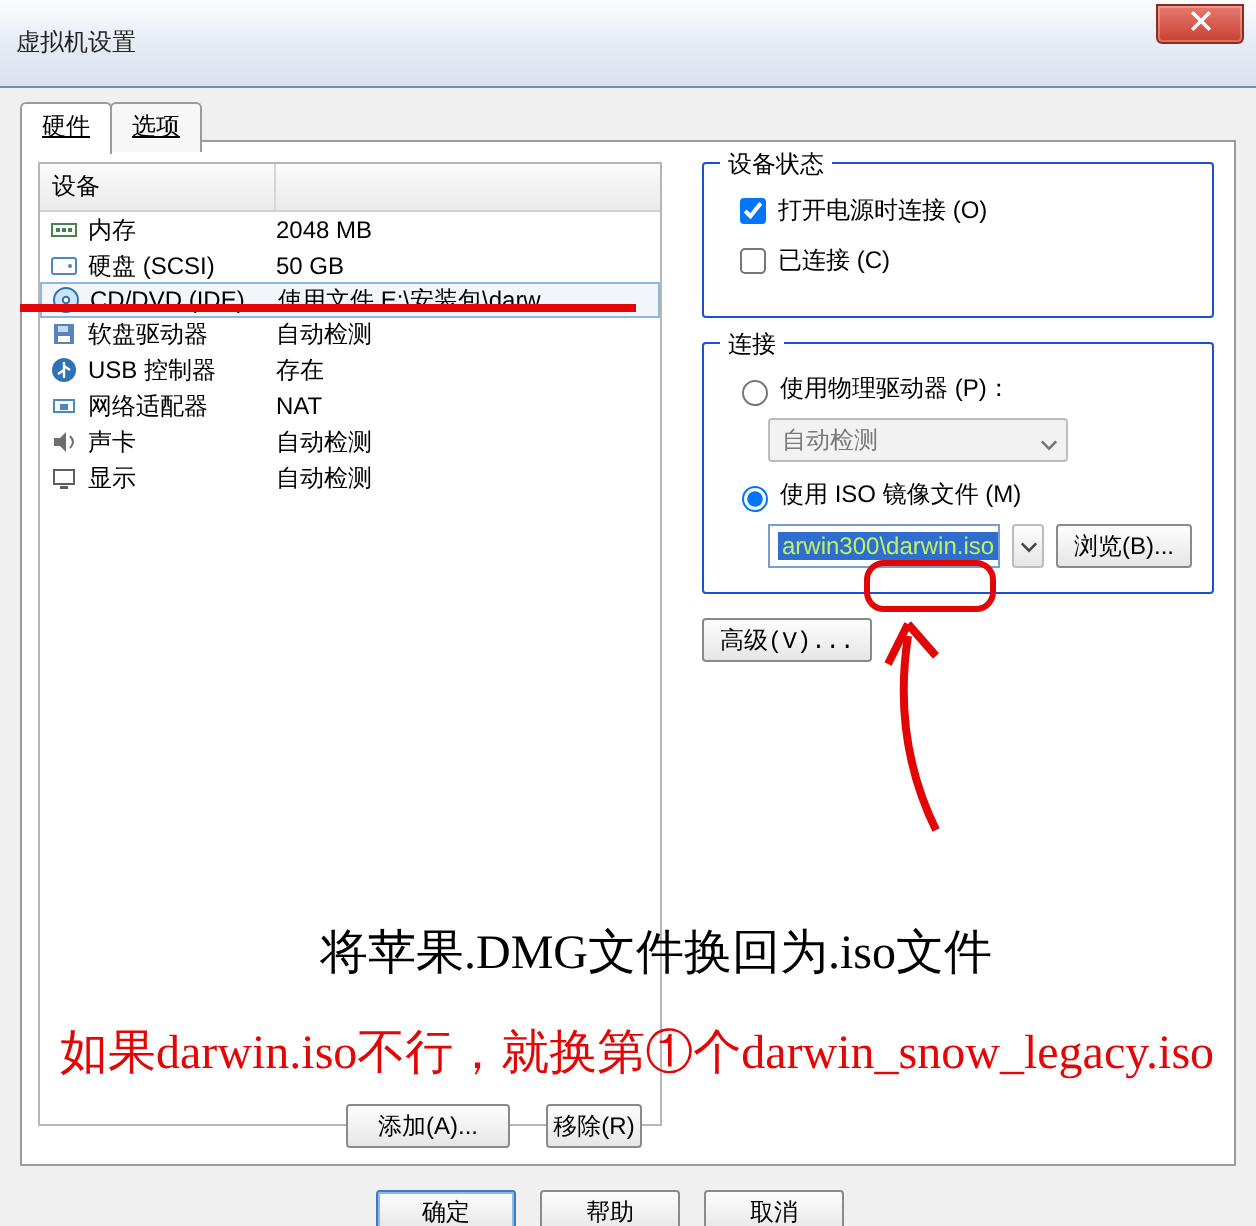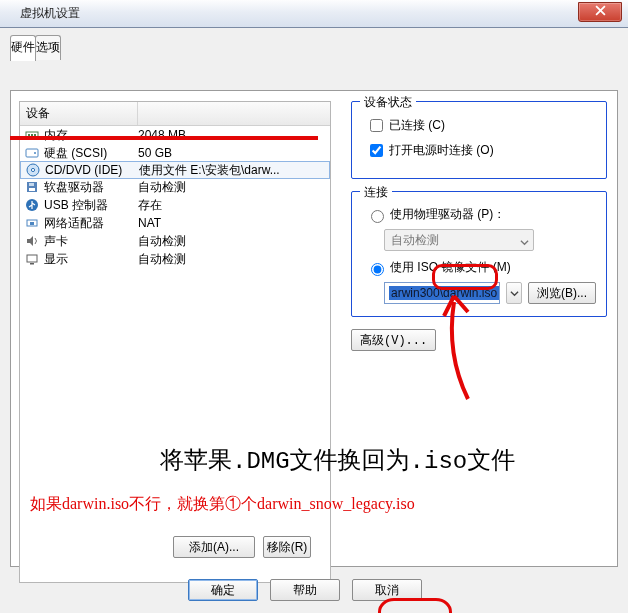--- a/index.html
+++ b/index.html
@@ -9,25 +9,25 @@
     font-size: 12px;
     background: #fff;
     width: 628px;
     height: 613px;
     overflow: hidden;
     position: relative;
   }
 
   
   .titlebar {
-    height: 28px;
+    height: 44px;
     background: linear-gradient(#fdfdfe, #e8edf5 45%, #d8e1ee);
     border-bottom: 1px solid #7a8aa3;
     display:flex; align-items:center;
-    padding: 0 4px 0 20px;
+    padding: 0 4px 0 8px;
     position:relative;
   }
   .titlebar .title { color:#222; }
   .close-btn {
     position:absolute; right:6px; top:2px;
     width:44px; height:20px;
     background: linear-gradient(#e67a6f,#c9402f);
     border:1px solid #8f2c20;
     border-radius: 0 0 3px 3px;
     display:flex; align-items:center; justify-content:center;
@@ -47,35 +47,35 @@
   .tabstrip {
     position:absolute; left:10px; top:6px;
     display:flex; align-items:flex-end;
     gap:0;
     z-index:3;
   }
   .tab {
     border:1px solid #9b9b9b;
     border-bottom:none;
     background:#f7f7f7;
-    padding:3px 0 4px;
+    padding:3px 10px 4px;
     border-radius:3px 3px 0 0;
     margin-right:-1px;
+    text-decoration:underline;
   }
   .tab.active {
     background:#fff;
     position:relative; top:1px;
     padding-bottom:5px;
   }
   .tabpanel {
     position:absolute;
     left:10px; right:10px; top:26px; bottom:46px;
     background:#fff;
     border:1px solid #9b9b9b;
-    margin-top:36px;
   }
 
   
   .left-pane {
     position:absolute; left:8px; top:10px;
     width:312px; height:482px;
     border:1px solid #b6b6b6;
     background:#fff;
   }
   .left-head {
@@ -137,21 +137,21 @@
   .combo .chev { position:absolute; right:4px; top:6px; }
 
   .iso-input {
     border:1px solid #7a9ccf;
     height:22px; width:120px;
     background:#fff;
     display:flex; align-items:center; padding:0 4px;
     overflow:hidden;
   }
   .iso-input .sel {
-    background:#2f6ecf; color:#0f172a;
+    background:#2f6ecf; color:#bef264;
     padding:0 2px;
     white-space:nowrap;
   }
   .btn {
     border:1px solid #8a8a8a;
     background:linear-gradient(#fdfdfd,#e6e6e6);
     height:22px; padding:0 8px;
     border-radius:2px;
     display:inline-flex; align-items:center; justify-content:center;
     white-space:nowrap;
@@ -161,21 +161,21 @@
     box-shadow: 0 0 0 1px #8fb8ea inset;
   }
 
   .adv-row { display:flex; margin-top:6px;font-family:Liberation Mono, monospace; }
 
   
   .mid-buttons {
     position:absolute;
     left:162px;
     bottom:8px;
-    display:flex; gap:8px;
+    display:flex; gap:18px;
   }
   .dialog-buttons {
     position:absolute;
     left:0; right:0; bottom:0;
     height:46px;
     display:flex; align-items:center; justify-content:center;
     padding-right:18px; gap:12px;
   }
 
   
@@ -185,29 +185,29 @@
     border:3px solid #e30606;
     border-radius:10px/10px;
     z-index:6;
   }
   .anno-arrow {
     position:absolute; left:438px; top:266px;
     z-index:6;
   }
   .anno-text1 {
     position:absolute; left:160px; top:416px;
-    font-family: Liberation Mono, monospace;
+    font-family: Liberation Serif, serif;
     font-size:24px; color:#000;
     white-space:nowrap;
     z-index:6;
   }
   .anno-text2 {
     position:absolute; left:30px; top:466px;
     font-family: "SimSun", serif;
-    font-size:16px; color:#e30606;
+    font-size:24px; color:#e30606;
     white-space:nowrap;
     z-index:6;
   }
   .anno-circle-ok {
     position:absolute; left:378px; top:570px;
     width:74px; height:34px;
     border:3px solid #e30606;
     border-radius:16px/14px;
     z-index:6;
   }
@@ -324,26 +324,26 @@
           </span>
         <span class="dev-name">显示</span>
         <span class="dev-summary">自动检测</span>
       </div>
     </div>
 
     <div class="right-pane">
       <div class="groupbox">
         <span class="legend">设备状态</span>
         <label class="cb-row">
+          <input type="checkbox" checked="" style="">
+          <span>打开电源时连接 (O)</span>
+        </label>
+        <label class="cb-row">
           <input type="checkbox" style="">
           <span>已连接 (C)</span>
-        </label>
-        <label class="cb-row">
-          <input type="checkbox" checked="" style="">
-          <span>打开电源时连接 (O)</span>
         </label>
       </div>
 
       <div class="groupbox">
         <span class="legend">连接</span>
 
         <label class="rb-row">
           <input type="radio" name="conn" style="">
           <span>使用物理驱动器 (P)：</span>
         </label>

